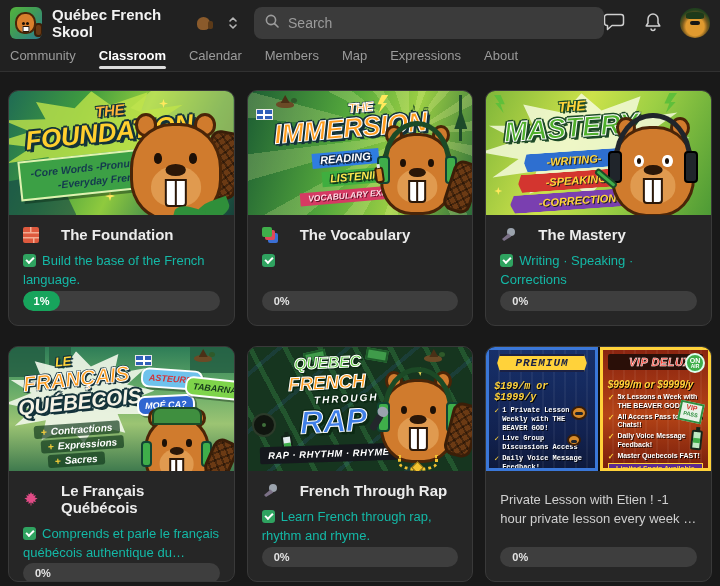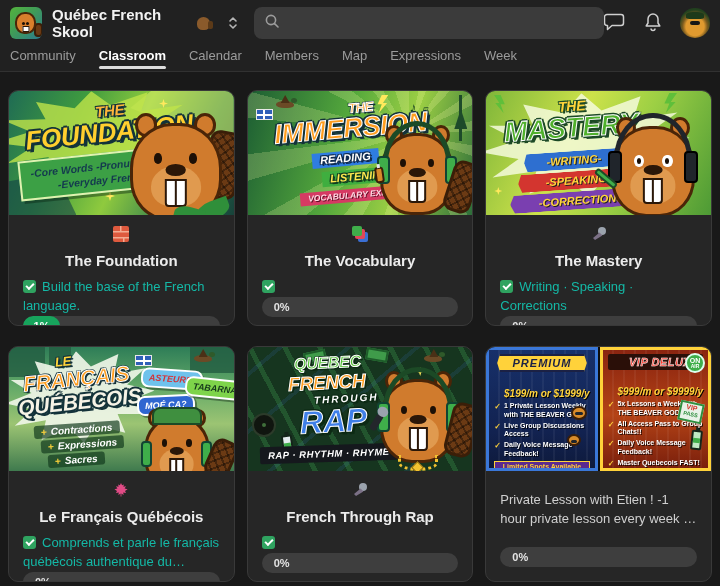--- a/index.html
+++ b/index.html
@@ -41,21 +41,21 @@
   .nav-item { font-size:13px; color:#9b9b9b; cursor:pointer; padding-top:2px; }
   .nav-item.active { color:#ffffff; font-weight:700; }
   .nav-item.active::after { content:""; display:block; height:3px; background:#dddddd; border-radius:2px; margin-top:3px; }
 
   
   .main { padding:18px 8px 0; display:grid; grid-template-columns:repeat(3,1fr); gap:20px 12px; }
   .card { height:236px; background:#262626; border:1px solid #393939; border-radius:10px; display:flex;
     flex-direction:column; overflow:hidden; cursor:pointer; }
   .cover { height:124px; position:relative; overflow:hidden; flex:0 0 auto; }
   .cbody { flex:1; padding:11px 14px 14px; display:flex; flex-direction:column; }
-  .ctitle-row { display:flex; align-items:center; gap:10px;flex-direction:column; }
+  .ctitle-row { display:flex; align-items:center; gap:22px; }
   .ctitle { color:#ececec; font-size:15px; font-weight:700; }
   .cdesc { margin-top:9px; font-size:13px; color:#14b8a6; line-height:1.45;
     display:-webkit-box; -webkit-line-clamp:2; -webkit-box-orient:vertical; overflow:hidden; }
   .check { display:inline-block; width:13px; height:13px; background:#2fa360; border-radius:3px; position:relative;
     margin-right:6px; vertical-align:-2px; }
   .check::after { content:""; position:absolute; left:3px; top:3px; width:6px; height:3px;
     border-left:2px solid #fff; border-bottom:2px solid #fff; transform:rotate(-45deg); }
   .progress { margin-top:auto; height:20px; background:#3e3e3e; border-radius:10px; position:relative; overflow:hidden; }
   .pill { position:absolute; left:0; top:0; bottom:0; width:37px; background:#17a45c; border-radius:10px;
     color:#fff; font-size:11px; font-weight:700; display:flex; align-items:center; justify-content:center; }
@@ -157,28 +157,28 @@
   .c5-banner { position:absolute; left:12px; bottom:9px; background:#15181d; color:#fff; font-size:9.5px;
     font-weight:900; font-style:italic; padding:3px 8px; transform:rotate(-2deg); border-radius:2px; letter-spacing:.5px; }
   .chain { position:absolute; width:40px; height:16px; border:3px dotted #f2c230; border-top:none; border-radius:0 0 50% 50%; }
   .pendant { position:absolute; width:9px; height:9px; background:#f2c230; transform:rotate(45deg); border:1px solid #8a6a10; }
   .mic { position:absolute; width:7px; height:18px; background:#23262b; border-radius:3px; transform:rotate(32deg); }
   .mic::after { content:""; position:absolute; left:-2px; top:-8px; width:11px; height:10px; background:#9aa3ad; border-radius:50%; }
 
   
   .c6 { display:flex; gap:2px; background:#0d0d0d; }
   .c6 .panel { flex:1; position:relative; display:flex; flex-direction:column; padding:4px 5px 5px; overflow:hidden; }
-  .c6 .pl { background:linear-gradient(180deg,#17306a 0%,#122250 70%,#0e1a3c 100%); border:3px solid #3a77d8; }
+  .c6 .pl { background:linear-gradient(180deg,#17306a 0%,#122250 70%,#0e1a3c 100%); border:3px solid #3a77d8;font-family:Liberation Mono, monospace; }
   .c6 .pr { background:linear-gradient(180deg,#8a2410 0%,#b44316 55%,#7a1f0c 100%); border:3px solid #ffd23a; }
   .c6 .tex { position:absolute; inset:0; background:repeating-linear-gradient(90deg, transparent 0 9px, rgba(255,255,255,.05) 9px 11px); }
   .c6-hdr-l { background:#ffd23a; border:2px solid #1b2145; color:#1b2145; font-size:11px; font-weight:900; font-style:italic;
     text-align:center; letter-spacing:1px; padding:1px 0; clip-path:polygon(3% 50%,6% 0,94% 0,97% 50%,94% 100%,6% 100%); position:relative; z-index:1; }
   .c6-hdr-r { background:#2a0f08; color:#ff3b2e; font-size:11px; font-weight:900; font-style:italic; text-align:right;
     padding:2px 4px; -webkit-text-stroke:.5px #fff; letter-spacing:.5px; position:relative; z-index:1; border-radius:2px; }
-  .c6-price { color:#ffd23a; font-size:10px; font-weight:900; font-style:italic; text-align:right; margin-top:16px;
+  .c6-price { color:#ffd23a; font-size:10px; font-weight:900; font-style:italic; text-align:left; margin-top:9px;
     text-shadow:1px 1px 0 #000; position:relative; z-index:1; }
   .c6-items { margin-top:3px; position:relative; z-index:1; }
   .c6-item { display:flex; gap:3px; margin-bottom:2px; }
   .c6-item .tick { color:#ffd23a; font-size:8px; font-weight:900; line-height:1.2; }
   .c6-item .txt { color:#fff; font-size:7px; font-weight:800; line-height:1.25; max-width:86px; text-shadow:1px 1px 0 rgba(0,0,0,.8); }
   .c6-foot { margin-top:auto; background:#5c2a8f; border:1px solid #ffd23a; color:#ffd23a; font-size:7px; font-weight:800;
     text-align:center; padding:1px 0; position:relative; z-index:1; }
   .onair { position:absolute; right:3px; top:3px; width:20px; height:20px; border-radius:50%; background:#3fae4a;
     border:2px solid #dfe; z-index:2; display:flex; flex-direction:column; align-items:center; justify-content:center; }
   .onair .l1 { color:#fff; font-size:7px; font-weight:900; line-height:1; }
@@ -212,20 +212,21 @@
         </svg>
     </span>
   </div>
   <div class="search">
     <span>
       <svg width="16" height="16" viewBox="0 0 16 16">
           <circle cx="7" cy="7" r="4.6" fill="none" stroke="#9b9b9b" stroke-width="1.6"></circle>
           <line x1="10.6" y1="10.6" x2="14" y2="14" stroke="#9b9b9b" stroke-width="1.6" stroke-linecap="round"></line>
         </svg>
     </span>
+    <input placeholder="Search" style="">
   </div>
   <div class="hdr-right">
     <button class="icon-btn">
       <span>
         <svg width="22" height="20" viewBox="0 0 22 20">
             <path d="M3 2.5 h14 a2.5 2.5 0 0 1 2.5 2.5 v6 a2.5 2.5 0 0 1 -2.5 2.5 h-9 l-4.5 4 v-4 h-0.5 a2.5 2.5 0 0 1 -2.5 -2.5 v-6 a2.5 2.5 0 0 1 2.5 -2.5 z" fill="none" stroke="#cfcfcf" stroke-width="1.5" stroke-linejoin="round"></path>
           </svg>
       </span>
     </button>
     <button class="icon-btn">
@@ -240,21 +241,21 @@
   </div>
 </header>
 
 <nav class="nav">
   <span class="nav-item">Community</span>
   <span class="nav-item active">Classroom</span>
   <span class="nav-item">Calendar</span>
   <span class="nav-item">Members</span>
   <span class="nav-item">Map</span>
   <span class="nav-item">Expressions</span>
-  <span class="nav-item">Week</span>
+  <span class="nav-item">About</span>
 </nav>
 
 <main class="main">
 
   <article class="card">
     <div class="cover c1">
       <div class="sky"></div>
         <div class="patch1"></div>
       <div class="burst" style="left:-14px;top:0;width:200px;height:86px;background:#bfe34a;opacity:.8;transform:rotate(-5deg);"></div>
       <span class="spark" style="left:150px;top:8px;width:9px;height:9px;"></span>
@@ -485,21 +486,21 @@
     <div class="cbody">
       <div class="ctitle-row">
         <span class="ti">
           <svg width="16" height="16" viewBox="0 0 16 16">
               <circle cx="11" cy="5" r="4" fill="#9ba3ad"></circle>
               <polygon points="8.6,6.6 11.4,9.4 4,14 2,12" fill="#7b7086"></polygon>
             </svg>
         </span>
         <h3 class="ctitle">French Through Rap</h3>
       </div>
-      <p class="cdesc"><span class="check"></span></p>
+      <p class="cdesc"><span class="check"></span><span>Learn French through rap, rhythm and rhyme.</span></p>
       <div class="progress">
         <span class="p0">0%</span>
       </div>
     </div>
   </article>
 
   <article class="card">
     <div class="cover c6">
       <div class="panel pl">
         <div class="tex"></div>

